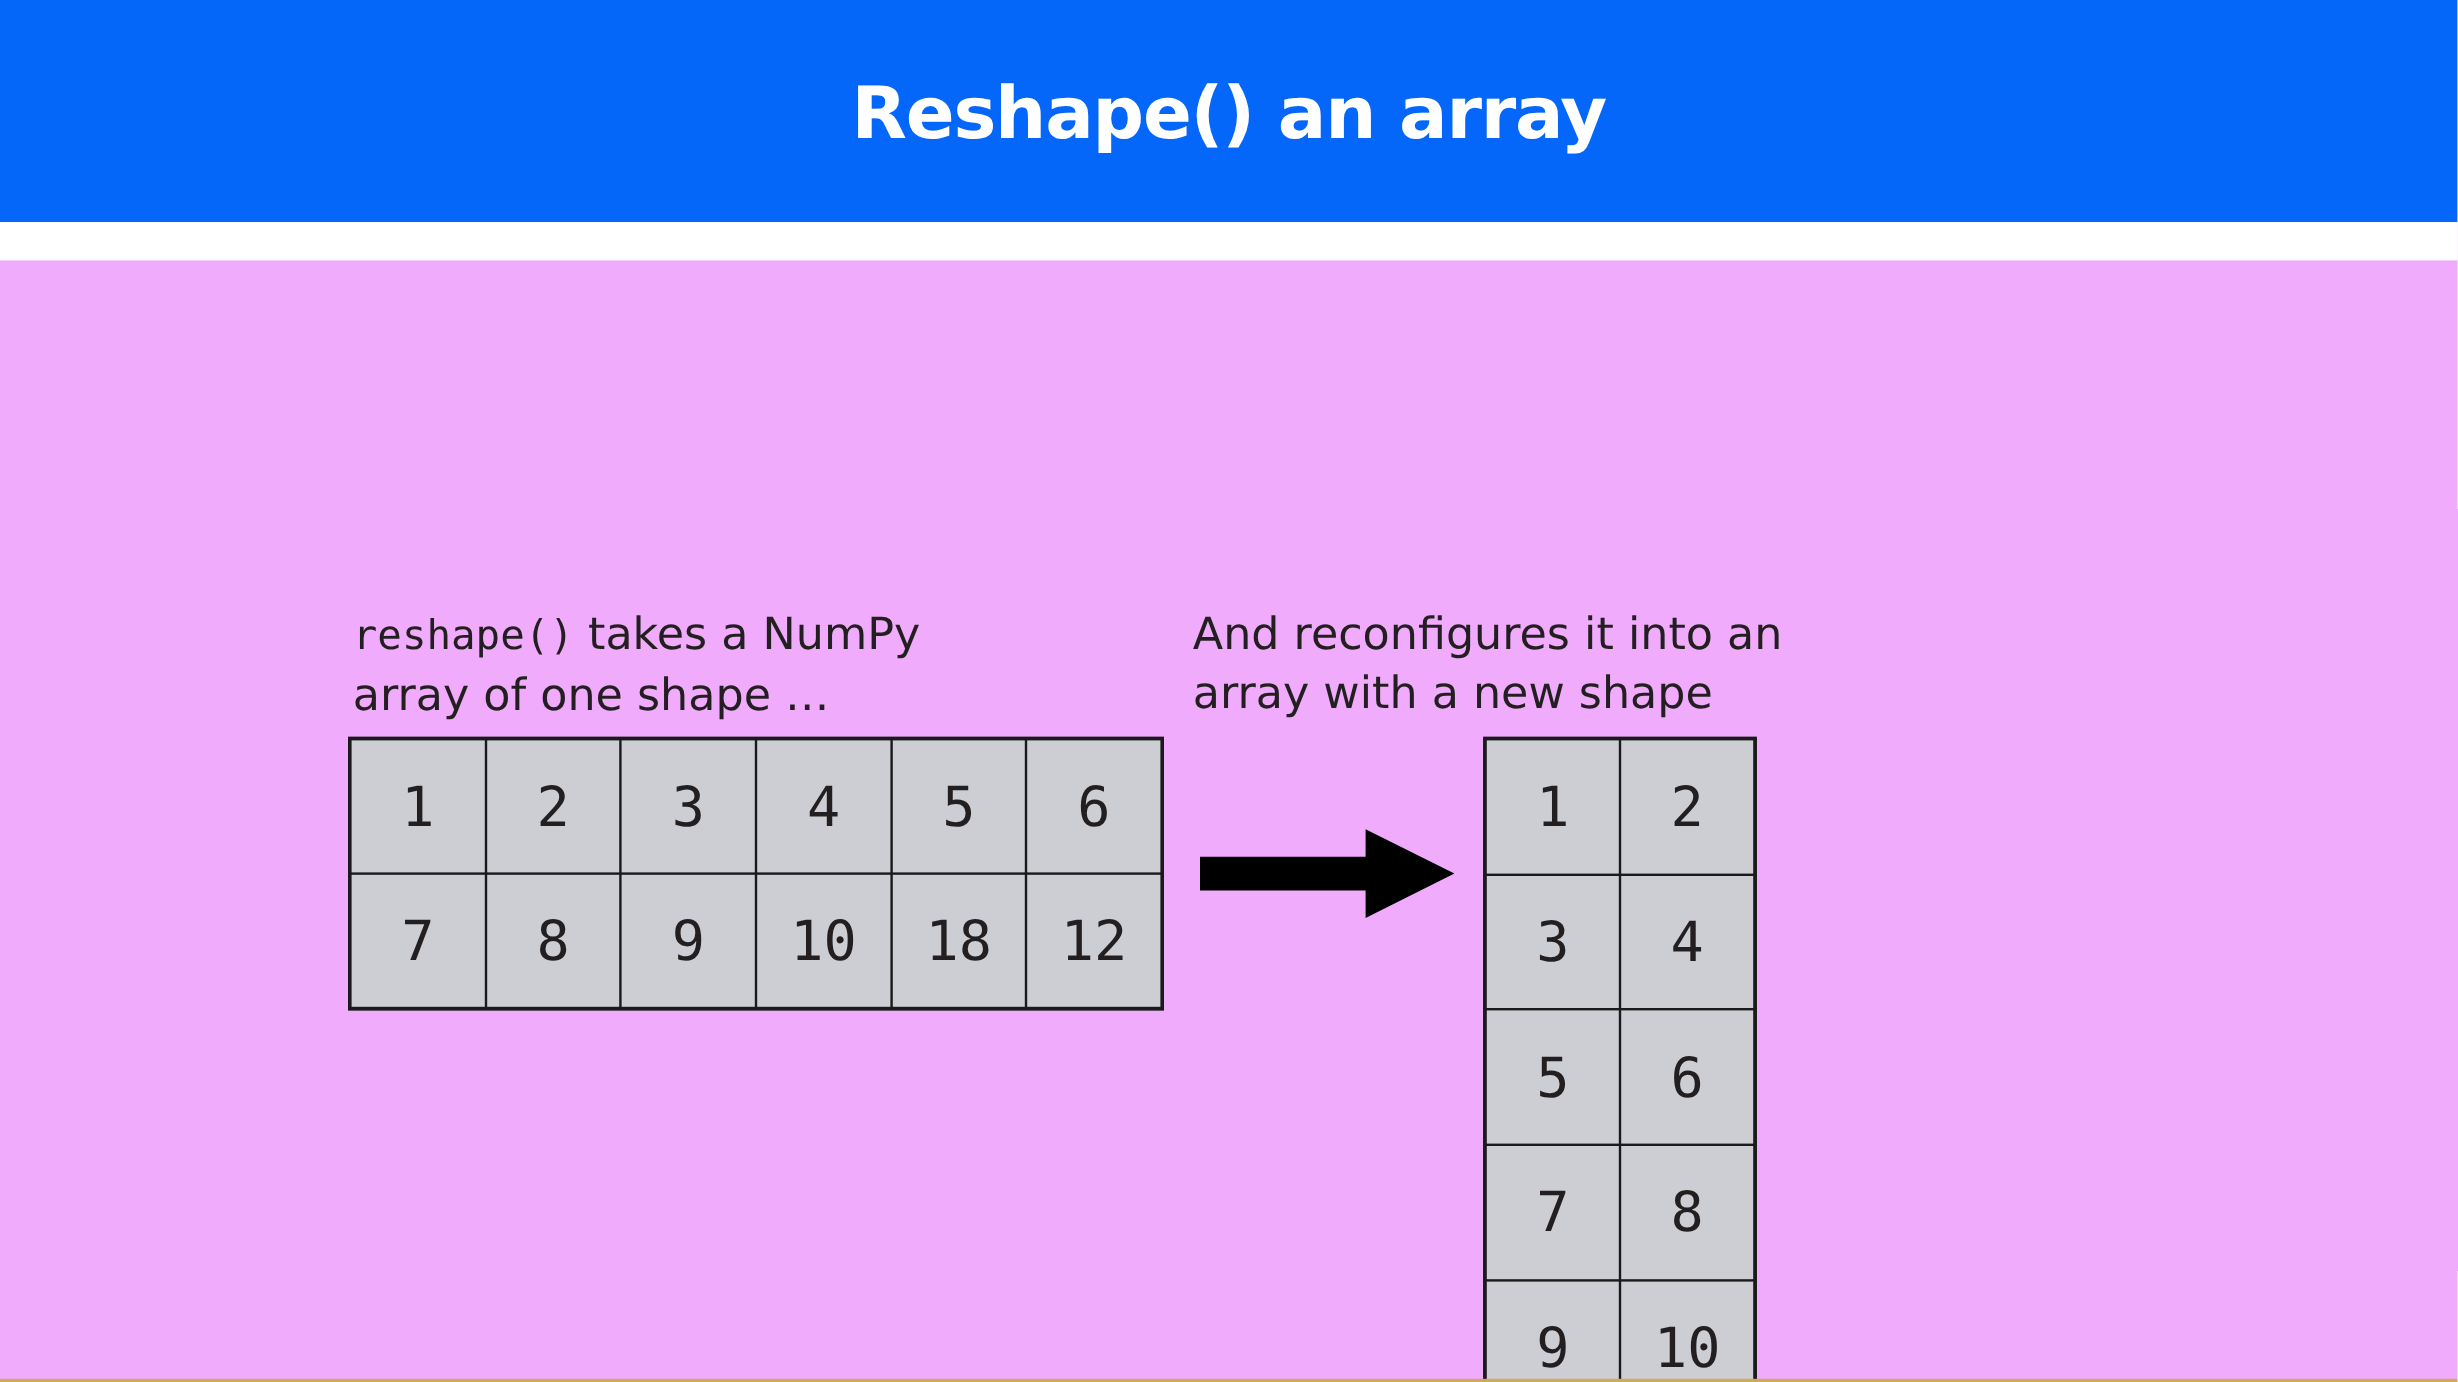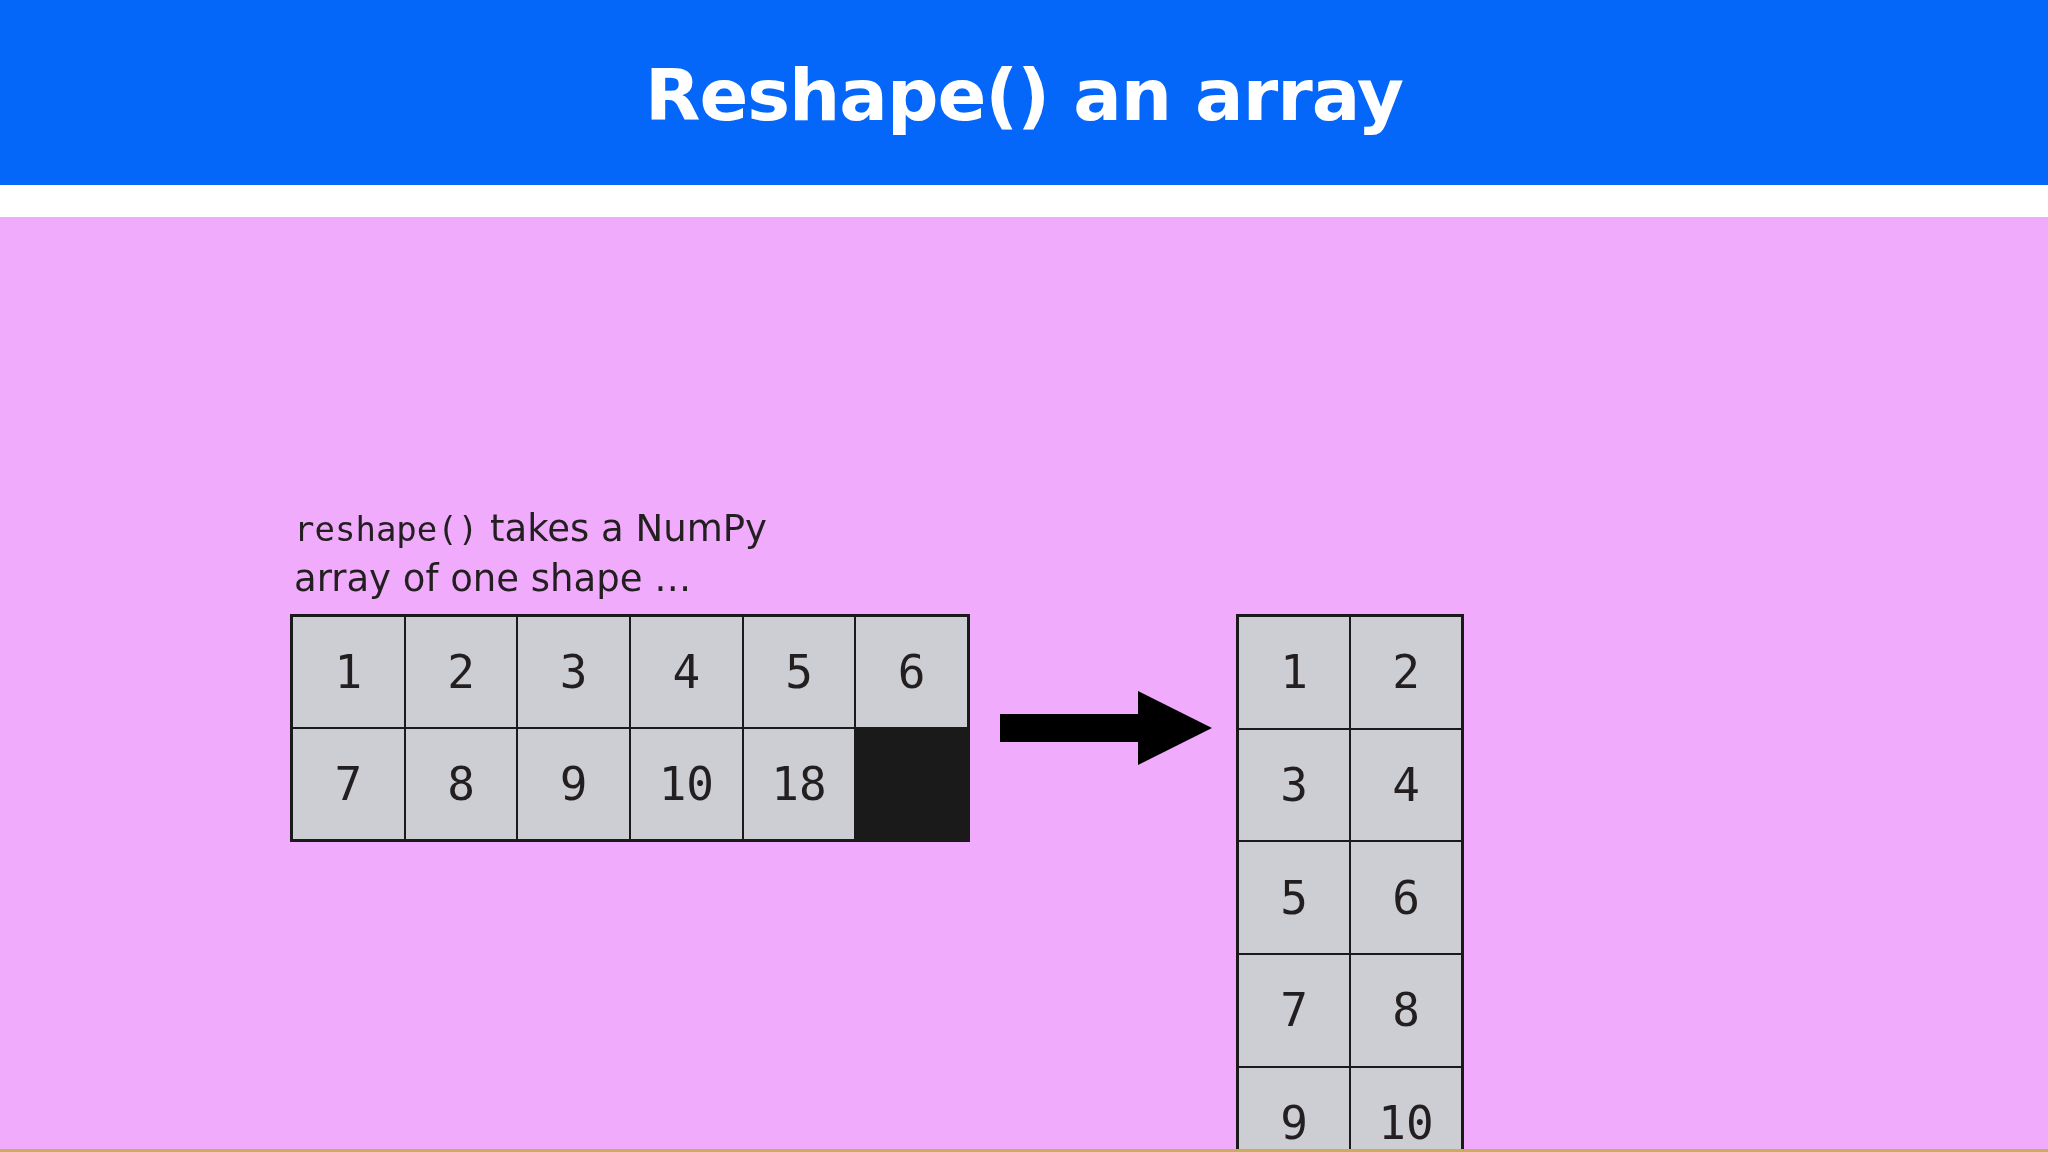--- a/index.html
+++ b/index.html
@@ -25,21 +25,21 @@
     height: 185px;
     background: #0566fa;
     display: flex;
     align-items: center;
     justify-content: center;
   }
   .banner-title {
     color: #ffffff;
     font-family: "DejaVu Sans", sans-serif;
     font-weight: bold;
-    font-size: 72px;
+    font-size: 60px;
     line-height: 1;
     letter-spacing: -1px;
     white-space: nowrap;
     margin-top: 4px;
   }
 
   
   .stage {
     position: absolute;
     left: 0;
@@ -130,33 +130,37 @@
 <div class="banner">
   <div class="banner-title">Reshape() an array</div>
 </div>
 
 <div class="stage">
 
   <div class="caption" id="caption-left">
     <span class="mono">reshape()</span><span> takes a NumPy array of one shape …</span>
   </div>
 
+  <div class="caption" id="caption-right">
+    <span>And reconfigures it into an array with a new shape</span>
+  </div>
 
   <div class="grid" id="grid-source">
     <div class="cell">1</div>
     <div class="cell">2</div>
     <div class="cell">3</div>
     <div class="cell">4</div>
     <div class="cell">5</div>
     <div class="cell">6</div>
     <div class="cell">7</div>
     <div class="cell">8</div>
     <div class="cell">9</div>
     <div class="cell">10</div>
     <div class="cell">18</div>
+    <div class="cell">12</div>
   </div>
 
   <svg id="arrow" viewBox="0 0 212 82">
     <polygon points="0,27 138,27 138,4 212,41 138,78 138,55 0,55" fill="#000000"></polygon>
   </svg>
 
   <div class="grid" id="grid-result">
     <div class="cell">1</div>
     <div class="cell">2</div>
     <div class="cell">3</div>

